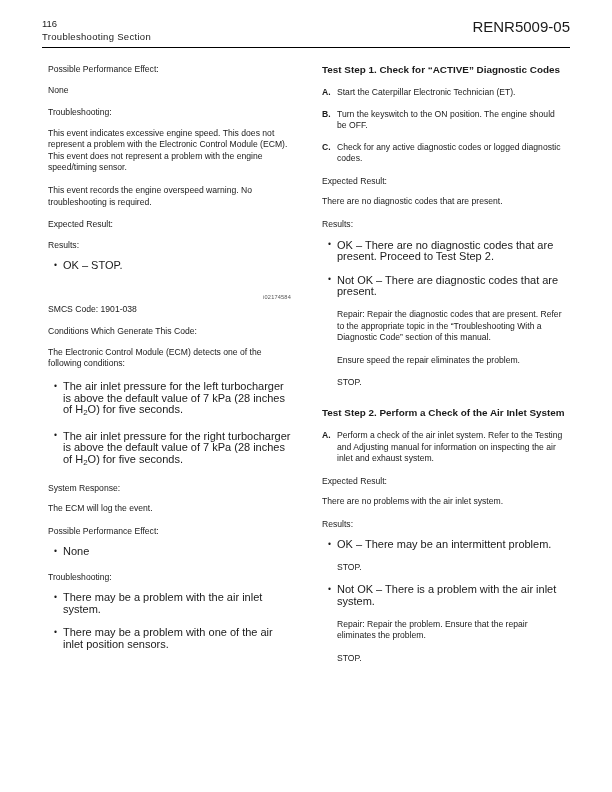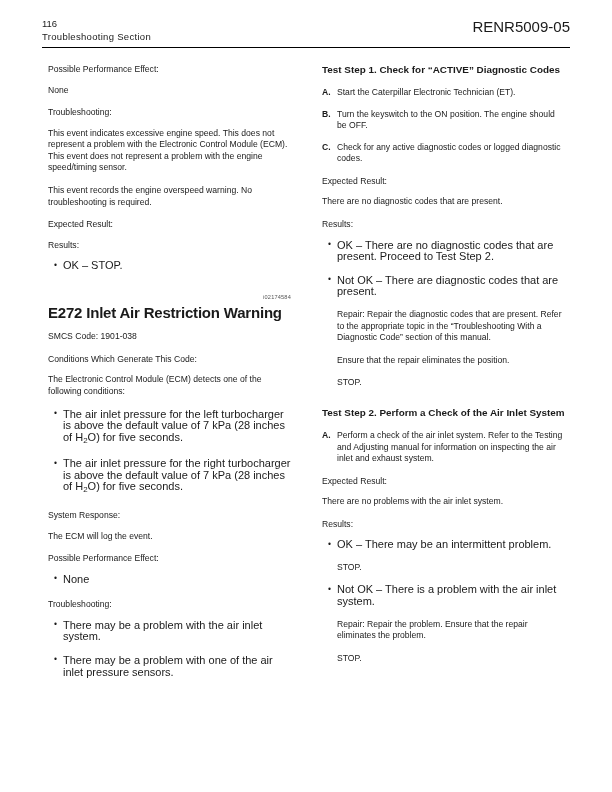--- a/index.html
+++ b/index.html
@@ -112,21 +112,20 @@
 
     <p class="body">This event records the engine overspeed warning. No troubleshooting is required.</p>
 
     <div class="h-bold">Expected Result:</div>
     <div class="h-bold">Results:</div>
     <ul class="bl" style="margin-bottom:22px;">
       <li>OK – STOP.</li>
     </ul>
 
     <div class="refid">i02174584</div>
-    <div class="h-big">E272 Inlet Air Restriction Warning</div>
 
     <p class="body">
       <span class="bold">SMCS Code:</span>
       <span>1901-038</span>
     </p>
 
     <div class="h-bold">Conditions Which Generate This Code:</div>
     <p class="body">The Electronic Control Module (ECM) detects one of the following conditions:</p>
 
     <ul class="bl spaced" style="margin-bottom:14px;">
@@ -138,21 +137,21 @@
     <p class="body">The ECM will log the event.</p>
 
     <div class="h-bold">Possible Performance Effect:</div>
     <ul class="bl" style="margin-bottom:14px;">
       <li>None</li>
     </ul>
 
     <div class="h-bold">Troubleshooting:</div>
     <ul class="bl spaced">
       <li>There may be a problem with the air inlet system.</li>
-      <li>There may be a problem with one of the air inlet pressure sensors.</li>
+      <li>There may be a problem with one of the air inlet position sensors.</li>
     </ul>
 
   </div>
 
   <div class="col col-right">
 
     <div class="h-step">Test Step 1. Check for “ACTIVE” Diagnostic Codes</div>
 
     <ol class="alpha">
       <li>
@@ -176,21 +175,21 @@
 
     <ul class="bl spaced" style="margin-bottom:11px;">
       <li>OK – There are no diagnostic codes that are present. Proceed to Test Step 2.</li>
       <li style="margin-bottom:11px;">Not OK – There are diagnostic codes that are present.</li>
     </ul>
 
     <div class="sub">
       <p>
         <span class="bold">Repair:</span><span> Repair the diagnostic codes that are present. Refer to the appropriate topic in the “Troubleshooting With a Diagnostic Code” section of this manual.</span>
       </p>
-      <p>Ensure that the repair eliminates the position.</p>
+      <p>Ensure speed the repair eliminates the problem.</p>
       <p style="margin-bottom:18px;">STOP.</p>
     </div>
 
     <div class="h-step">Test Step 2. Perform a Check of the Air Inlet System</div>
 
     <ol class="alpha">
       <li>
         <span class="mk">A.</span>
         <span>Perform a check of the air inlet system. Refer to the Testing and Adjusting manual for information on inspecting the air inlet and exhaust system.</span>
       </li>

